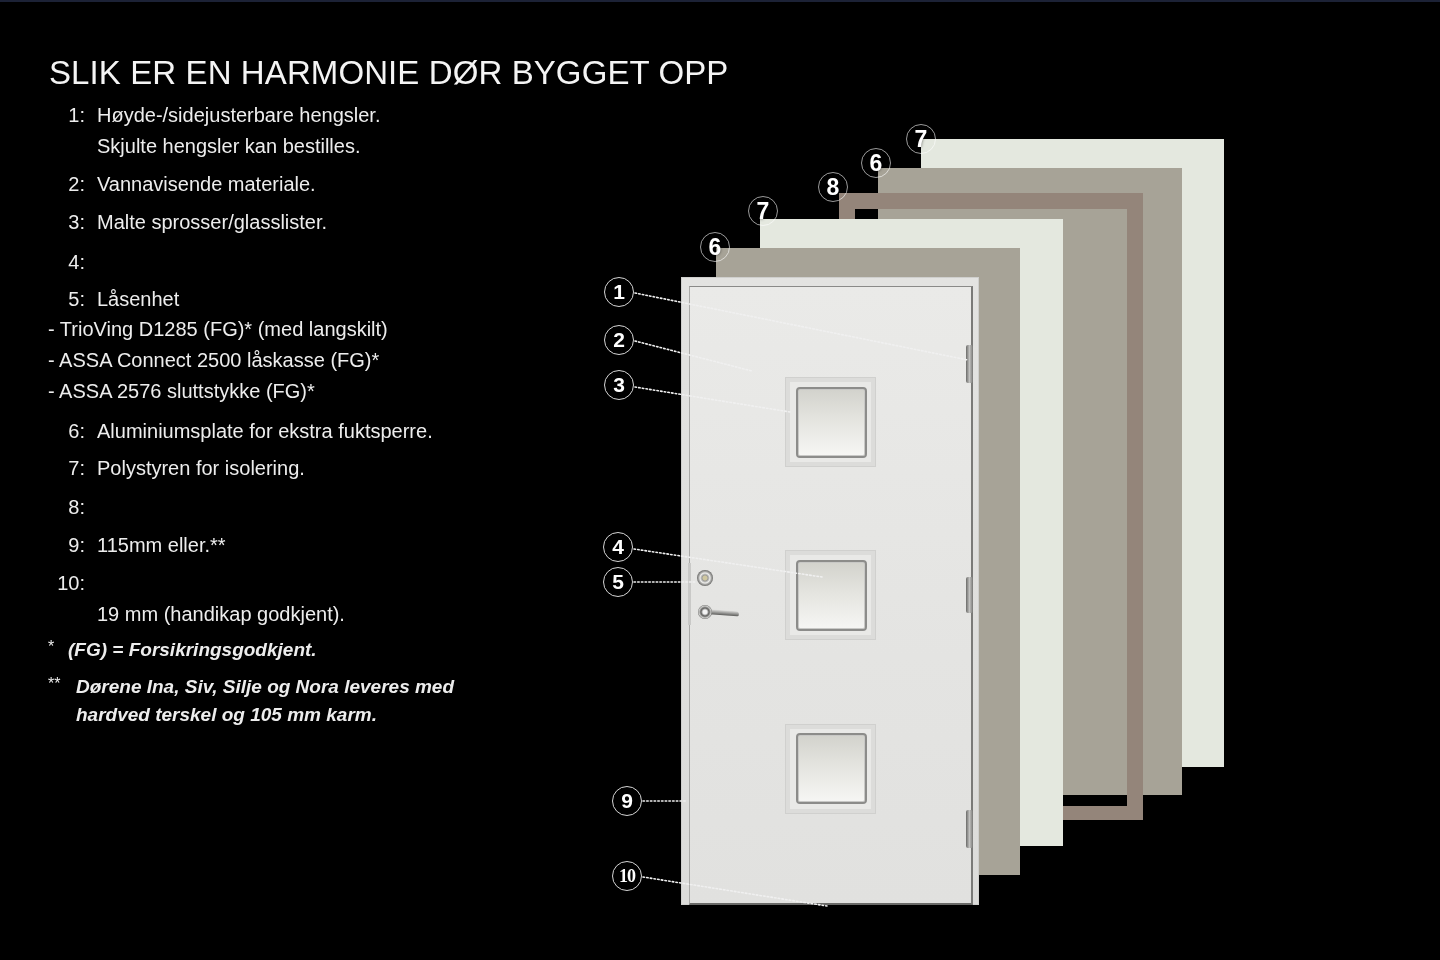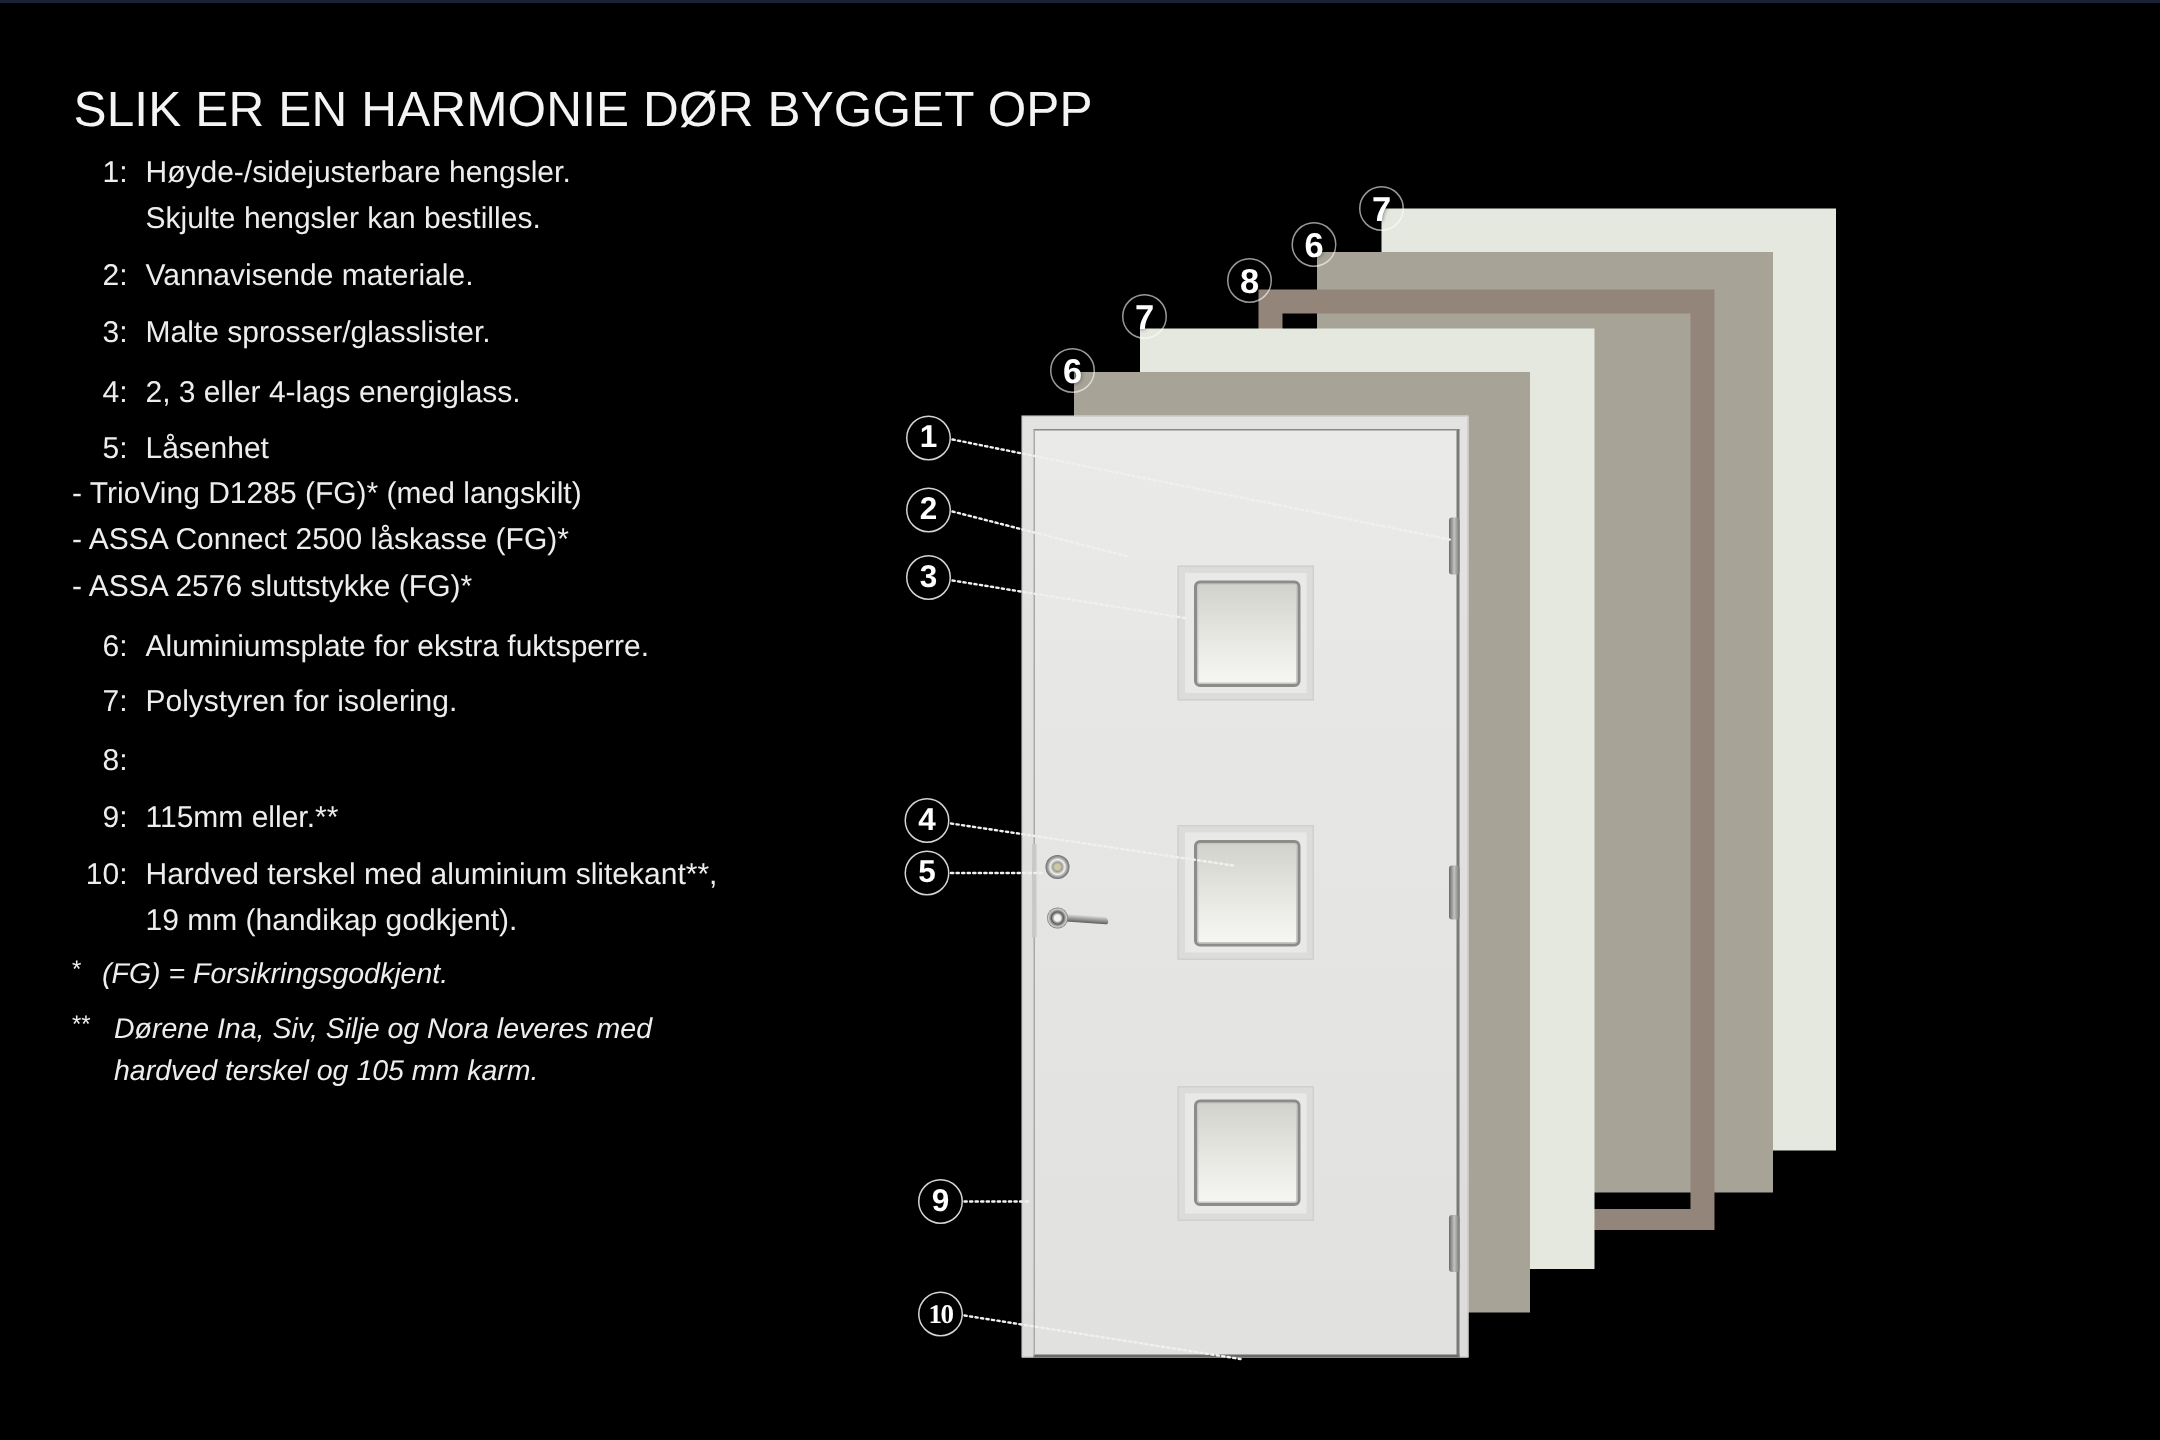--- a/index.html
+++ b/index.html
@@ -13,21 +13,21 @@
   .title {
     position:absolute; left:49px; top:53px; font-size:33px; line-height:40px;
     color:#f4f4f4; white-space:nowrap; letter-spacing:0.1px;
   }
   .line { position:absolute; left:0; width:620px; height:24px; line-height:24px; font-size:20px; white-space:nowrap; }
   .line .num { position:absolute; left:36px; width:49px; text-align:right; }
   .line .txt { position:absolute; left:97px; }
   .line .sub { position:absolute; left:48px; }
   .line.fn { font-style:italic; font-size:19px; }
   .line .fn-mark { position:absolute; left:48px; font-size:16px; font-style:normal; top:-3px; }
-  .line .fn-text { position:absolute; }
+  .line .fn-text { position:absolute;font-weight:bold; }
 
   .abs { position:absolute; box-sizing:border-box; }
   .poly { background:#e4e8df; }
   .alu  { background:#a7a397; }
   .wood { border:16px solid #94857a; border-bottom-width:14px; background:transparent; }
 
   .door-frame { background:linear-gradient(180deg,#e3e3e1,#dcdcda); box-shadow: inset 0 0 0 1px #cfcfcd; }
   .door-leaf {
     background:linear-gradient(180deg,#eaeae8 0%,#e4e4e2 60%,#e1e1df 100%);
     border-top:1px solid #8a8a88; border-right:2px solid #7a7a78;
@@ -82,21 +82,20 @@
 <div class="line" style="top:172px">
   <span class="num">2:</span>
   <span class="txt">Vannavisende materiale.</span>
 </div>
 <div class="line" style="top:210px">
   <span class="num">3:</span>
   <span class="txt">Malte sprosser/glasslister.</span>
 </div>
 <div class="line" style="top:250px">
   <span class="num">4:</span>
-  <span class="txt">2, 3 eller 4-lags energiglass.</span>
 </div>
 <div class="line" style="top:287px">
   <span class="num">5:</span>
   <span class="txt">Låsenhet</span>
 </div>
 <div class="line" style="top:317px">
   <span class="sub">- TrioVing D1285 (FG)* (med langskilt)</span>
 </div>
 <div class="line" style="top:348px">
   <span class="sub">- ASSA Connect 2500 låskasse (FG)*</span>
@@ -114,21 +113,20 @@
 </div>
 <div class="line" style="top:495px">
   <span class="num">8:</span>
 </div>
 <div class="line" style="top:533px">
   <span class="num">9:</span>
   <span class="txt">115mm eller.**</span>
 </div>
 <div class="line" style="top:571px">
   <span class="num">10:</span>
-  <span class="txt">Hardved terskel med aluminium slitekant**,</span>
 </div>
 <div class="line" style="top:602px">
   <span class="txt">19 mm (handikap godkjent).</span>
 </div>
 
 <div class="line fn" style="top:638px">
   <span class="fn-mark">*</span>
   <span class="fn-text" style="left:68px">(FG) = Forsikringsgodkjent.</span>
 </div>
 <div class="line fn" style="top:675px">

